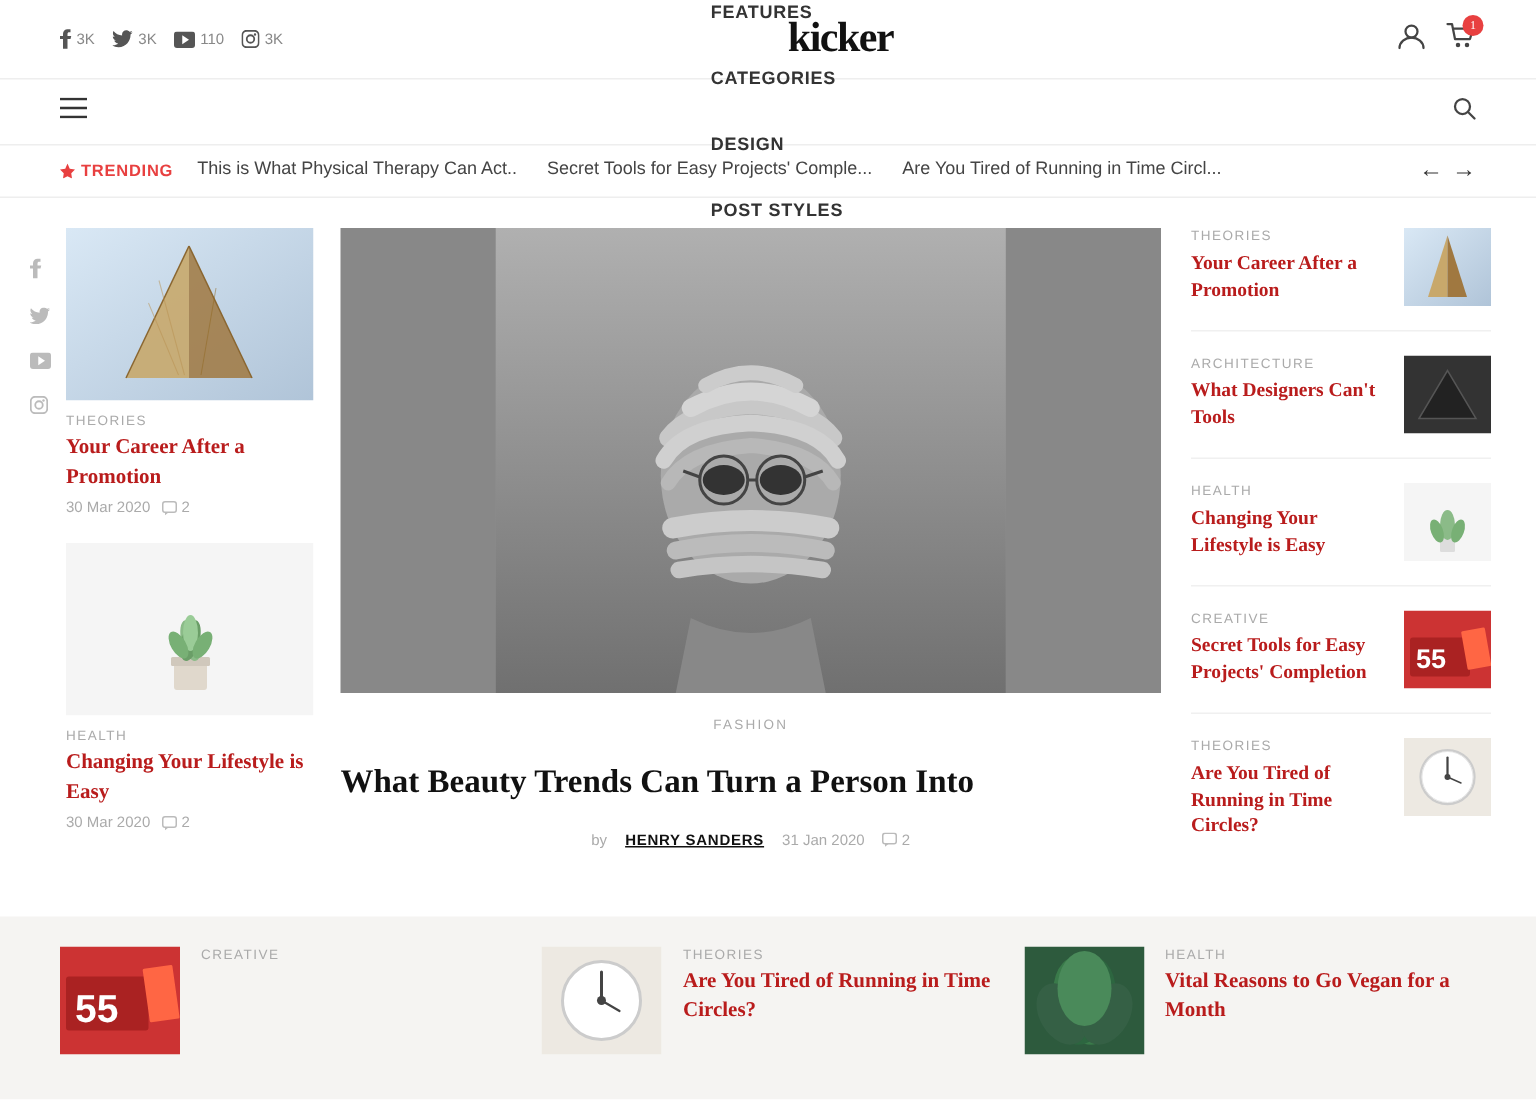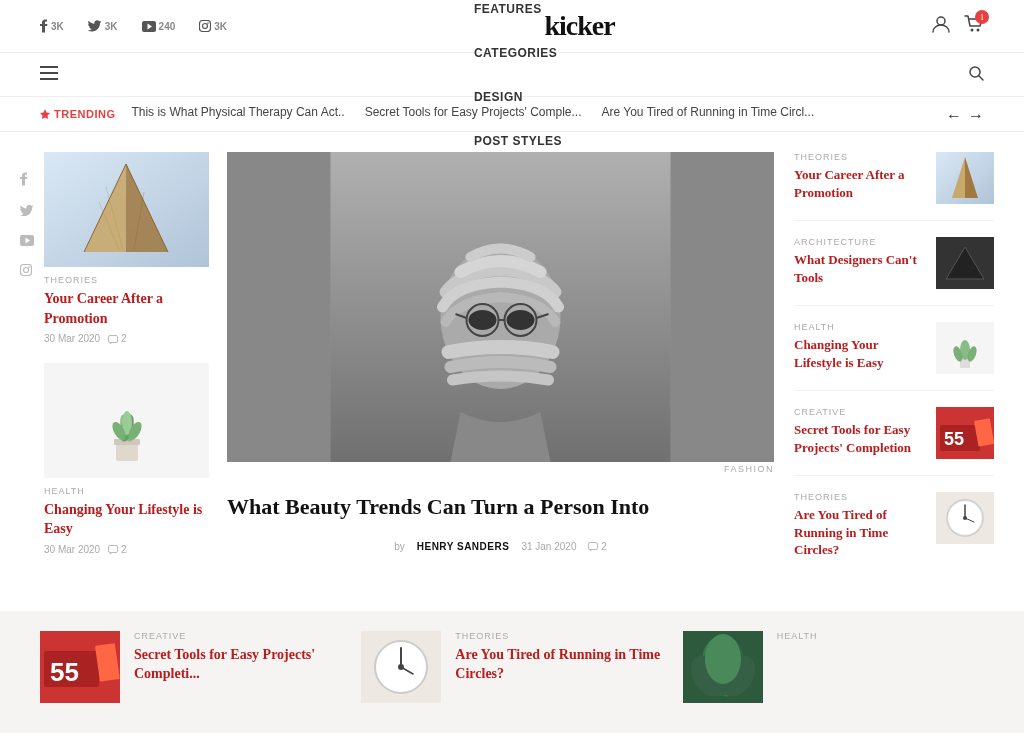--- a/index.html
+++ b/index.html
@@ -1,20 +1,20 @@
 <!DOCTYPE html>
 <html><head>
   <meta charset="utf-8">
   <style>
     * { margin: 0; padding: 0; box-sizing: border-box; }
     body { font-family: 'Georgia', serif; background: #fff; color: #222; font-size: 14px; overflow-x: hidden; }
     
     
     .top-bar { display: flex; align-items: center; justify-content: space-between; padding: 10px 40px; border-bottom: 1px solid #eee; }
-    .top-bar-social { display: flex; align-items: center; gap: 24px; font-size: 11px; color: #555; font-weight: bold; }
+    .top-bar-social { display: flex; align-items: center; gap: 12px; font-size: 11px; color: #555; }
     .top-bar-social .social-item { display: flex; align-items: center; gap: 3px; font-size: 11px; color: #888; }
     .top-bar-logo { font-size: 28px; font-weight: 900; letter-spacing: -1px; font-family: 'Georgia', serif; color: #111; }
     .top-bar-actions { display: flex; align-items: center; gap: 14px; }
     .top-bar-actions .cart-icon { position: relative; }
     .cart-badge { background: #e84040; color: #fff; border-radius: 50%; width: 14px; height: 14px; font-size: 8px; display: flex; align-items: center; justify-content: center; position: absolute; top: -5px; right: -5px; }
 
     
     .nav-bar { display: flex; align-items: center; justify-content: space-between; padding: 0 40px; border-bottom: 1px solid #eee; height: 44px; }
     .nav-bar .nav-left { display: flex; align-items: center; }
     .hamburger { font-size: 16px; color: #333; cursor: pointer; margin-right: 10px; }
@@ -36,25 +36,25 @@
 
     
     .left-column { display: flex; flex-direction: column; gap: 0; min-width: 165px; max-width: 165px; }
     .left-article { margin-bottom: 18px; }
     .article-cat { font-size: 9px; letter-spacing: 1px; text-transform: uppercase; color: #aaa; font-family: Arial, sans-serif; margin-top: 8px; margin-bottom: 4px; }
     .article-title { font-size: 14px; font-weight: 700; line-height: 1.4; color: #b91c1c; }
     .article-meta { font-size: 10px; color: #aaa; margin-top: 5px; display: flex; gap: 8px; font-family: Arial, sans-serif; }
 
     
     .center-article { flex: 1; min-width: 0; }
-    .center-cat { font-size: 9px; letter-spacing: 1.5px; text-transform: uppercase; color: #aaa; font-family: Arial, sans-serif; margin-top: 2px; text-align: right; }
+    .center-cat { font-size: 9px; letter-spacing: 1.5px; text-transform: uppercase; color: #aaa; font-family: Arial, sans-serif; margin-top: 16px; text-align: center; }
     .center-title { font-size: 22px; font-weight: 700; line-height: 1.3; margin: 19px 0; color: #111; }
     .center-excerpt { font-size: 12px; color: #888; text-align: center; line-height: 1.6; margin-bottom: 10px; font-family: Arial, sans-serif; }
     .center-meta { font-size: 10px; color: #aaa; text-align: center; font-family: Arial, sans-serif; display: flex; justify-content: center; align-items: center; gap: 12px; }
-    .center-meta .author { color: #111; font-weight: 700; letter-spacing: 0.5px; text-transform: uppercase; font-size: 10px; }
+    .center-meta .author { color: #111; font-weight: 700; letter-spacing: 0.5px; text-transform: uppercase; font-size: 10px; text-decoration: underline; }
 
     
     .right-column { min-width: 200px; max-width: 200px; }
     .right-article { display: flex; gap: 10px; align-items: flex-start; margin-bottom: 16px; padding-bottom: 16px; border-bottom: 1px solid #f0f0f0; }
     .right-article:last-child { border-bottom: none; }
     .right-article-text .article-cat { margin-top: 0; }
     .right-article-text .article-title { font-size: 13px; font-weight: 700; line-height: 1.35; }
 
     
     .bottom-section { background: #f5f4f2; padding: 20px 40px 30px; }
@@ -82,21 +82,21 @@
       <svg width="14" height="12" viewBox="0 0 14 12" fill="none">
           <path d="M13.5 1.5C13 1.75 12.45 1.92 11.88 2C12.46 1.65 12.9 1.1 13.1 0.45C12.55 0.78 11.95 1.02 11.3 1.15C10.77 0.58 10.02 0.22 9.2 0.22C7.63 0.22 6.35 1.5 6.35 3.08C6.35 3.3 6.38 3.52 6.43 3.73C4.1 3.61 2.03 2.47 0.65 0.74C0.41 1.16 0.27 1.64 0.27 2.15C0.27 3.12 0.76 3.97 1.5 4.47C1.01 4.46 0.55 4.32 0.15 4.1V4.14C0.15 5.53 1.14 6.69 2.46 6.95C2.22 7.02 1.97 7.05 1.71 7.05C1.53 7.05 1.35 7.03 1.18 7C1.54 8.14 2.6 8.97 3.86 8.99C2.88 9.76 1.64 10.22 0.29 10.22C0.06 10.22 -0.16 10.21 -0.38 10.18C0.89 11 2.4 11.47 4.02 11.47C9.19 11.47 12.02 7.1 12.02 3.32C12.02 3.2 12.02 3.08 12.01 2.96C12.57 2.56 13.06 2.06 13.44 1.49L13.5 1.5Z" fill="#555"></path>
         </svg>
       <span style="font-family:Arial;font-size:10px;color:#888;"> 3K</span>
     </span>
     <span class="social-item">
       <svg width="14" height="11" viewBox="0 0 14 11" fill="none">
           <rect x="0" y="0" width="14" height="11" rx="2" fill="#555"></rect>
           <polygon points="5.5,2.5 10,5.5 5.5,8.5" fill="white"></polygon>
         </svg>
-      <span style="font-family:Arial;font-size:10px;color:#888;"> 240</span>
+      <span style="font-family:Arial;font-size:10px;color:#888;"> 110</span>
     </span>
     <span class="social-item">
       <svg width="12" height="12" viewBox="0 0 12 12" fill="none">
           <rect x="0.5" y="0.5" width="11" height="11" rx="3" stroke="#555" stroke-width="1.2" fill="none"></rect>
           <circle cx="6" cy="6" r="2.5" stroke="#555" stroke-width="1.2" fill="none"></circle>
           <circle cx="9" cy="3" r="0.8" fill="#555"></circle>
         </svg>
       <span style="font-family:Arial;font-size:10px;color:#888;"> 3K</span>
     </span>
   </div>
@@ -390,21 +390,20 @@
 
     <div class="bottom-article">
       <svg width="80" height="72" viewBox="0 0 80 72" style="flex-shrink:0;cursor:pointer;">
         <rect width="80" height="72" fill="#cc3333"></rect>
         <rect x="4" y="20" width="55" height="36" rx="2" fill="#aa2222"></rect>
         <text x="10" y="50" font-size="26" font-weight="900" fill="white" font-family="Arial">55</text>
         <rect x="55" y="15" width="20" height="36" rx="1" fill="#ff6644" transform="rotate(-8 55 15)"></rect>
       </svg>
       <div class="bottom-article-text">
         <div class="article-cat">CREATIVE</div>
-        <div class="article-title">Secret Tools for Easy Projects' Completi...</div>
       </div>
     </div>
 
     <div class="bottom-article">
       <svg width="80" height="72" viewBox="0 0 80 72" style="flex-shrink:0;cursor:pointer;">
         <rect width="80" height="72" fill="#ede9e2"></rect>
         <circle cx="40" cy="36" r="26" fill="white" stroke="#ccc" stroke-width="2"></circle>
         <line x1="40" y1="36" x2="40" y2="17" stroke="#444" stroke-width="2" stroke-linecap="round"></line>
         <line x1="40" y1="36" x2="52" y2="43" stroke="#444" stroke-width="1.5" stroke-linecap="round"></line>
         <circle cx="40" cy="36" r="3" fill="#444"></circle>
@@ -419,16 +418,17 @@
       <svg width="80" height="72" viewBox="0 0 80 72" style="flex-shrink:0;cursor:pointer;">
         <rect width="80" height="72" fill="#2d5a3d"></rect>
         <ellipse cx="40" cy="36" rx="20" ry="30" fill="#3a7a4a" transform="rotate(-15 40 36)"></ellipse>
         <ellipse cx="40" cy="36" rx="20" ry="30" fill="#2d6640" transform="rotate(15 40 36)"></ellipse>
         <ellipse cx="25" cy="45" rx="15" ry="22" fill="#356045" transform="rotate(-30 25 45)"></ellipse>
         <ellipse cx="55" cy="45" rx="15" ry="22" fill="#356045" transform="rotate(30 55 45)"></ellipse>
         <ellipse cx="40" cy="28" rx="18" ry="25" fill="#4a8a5a" transform="rotate(0 40 28)"></ellipse>
       </svg>
       <div class="bottom-article-text">
         <div class="article-cat">HEALTH</div>
+        <div class="article-title">Vital Reasons to Go Vegan for a Month</div>
       </div>
     </div>
   </div>
 </div>
 
 </body></html>

